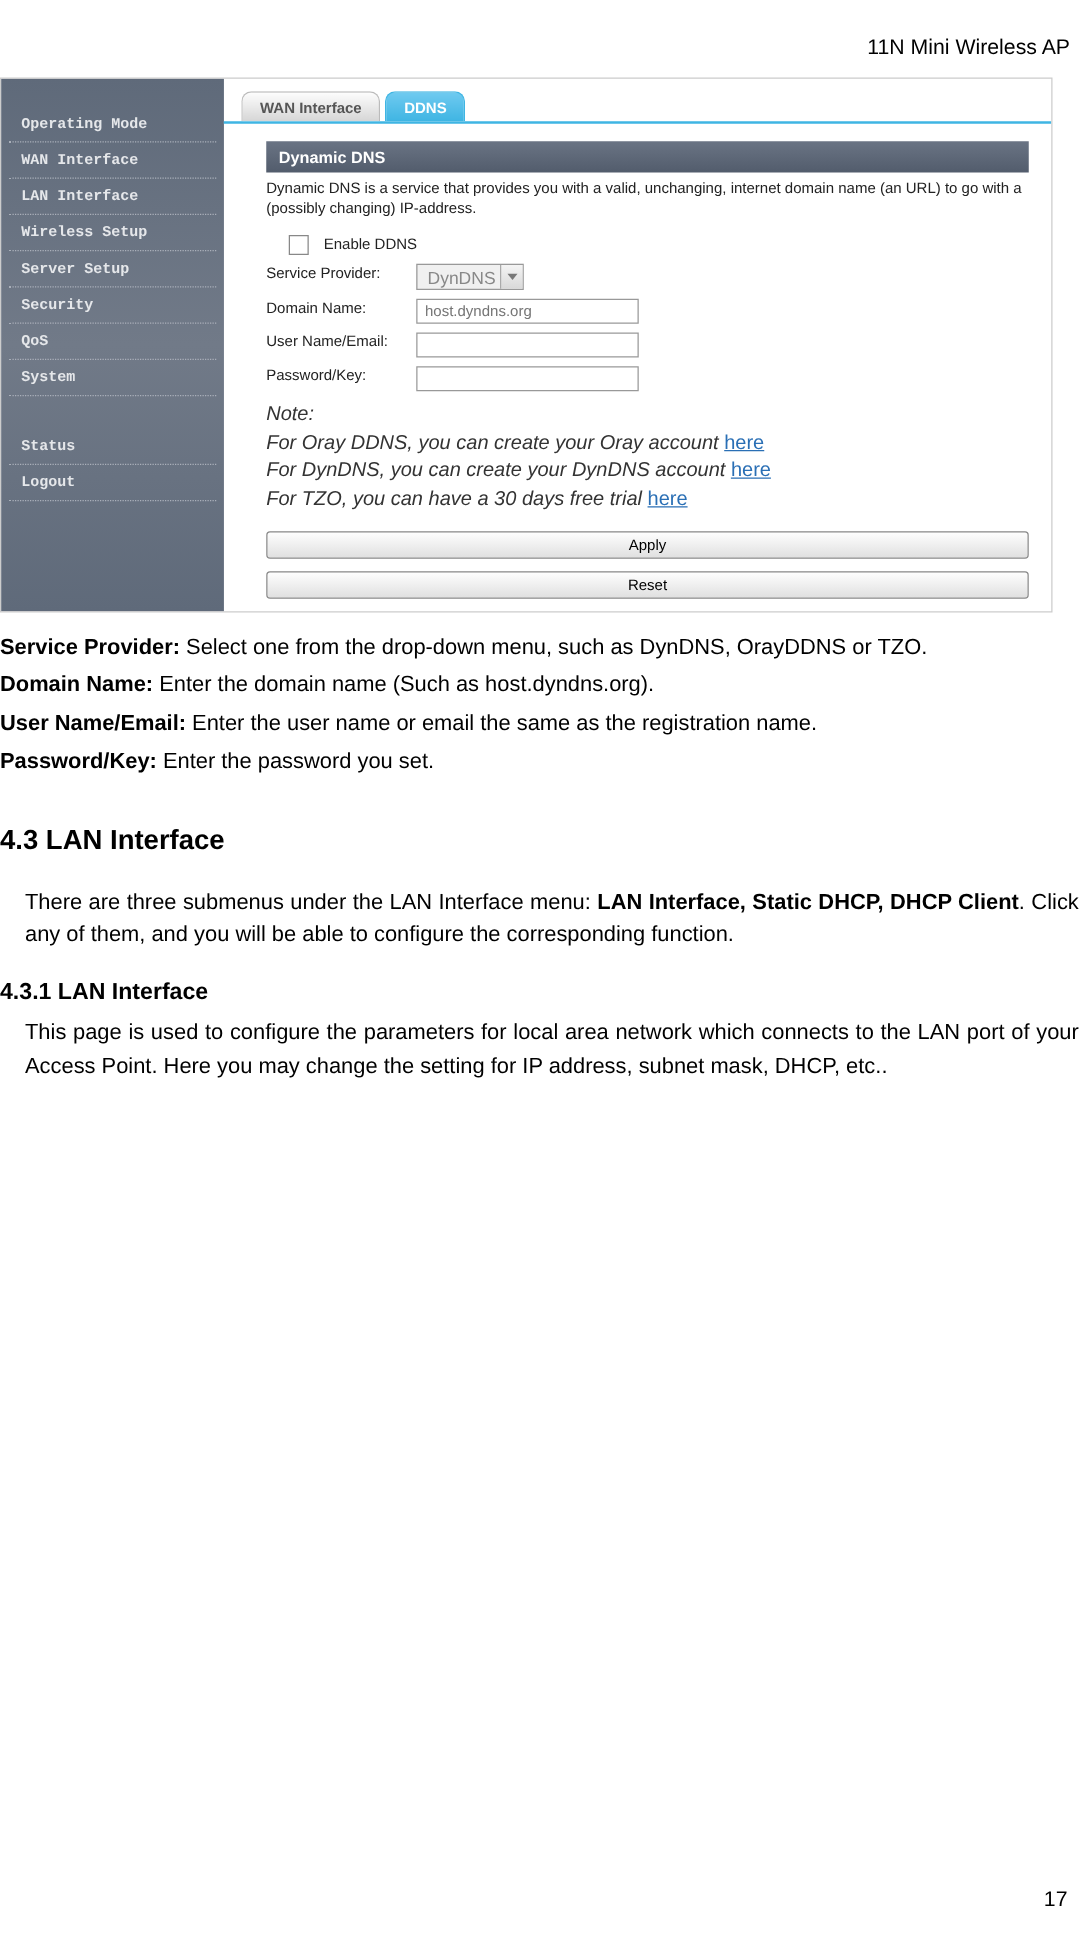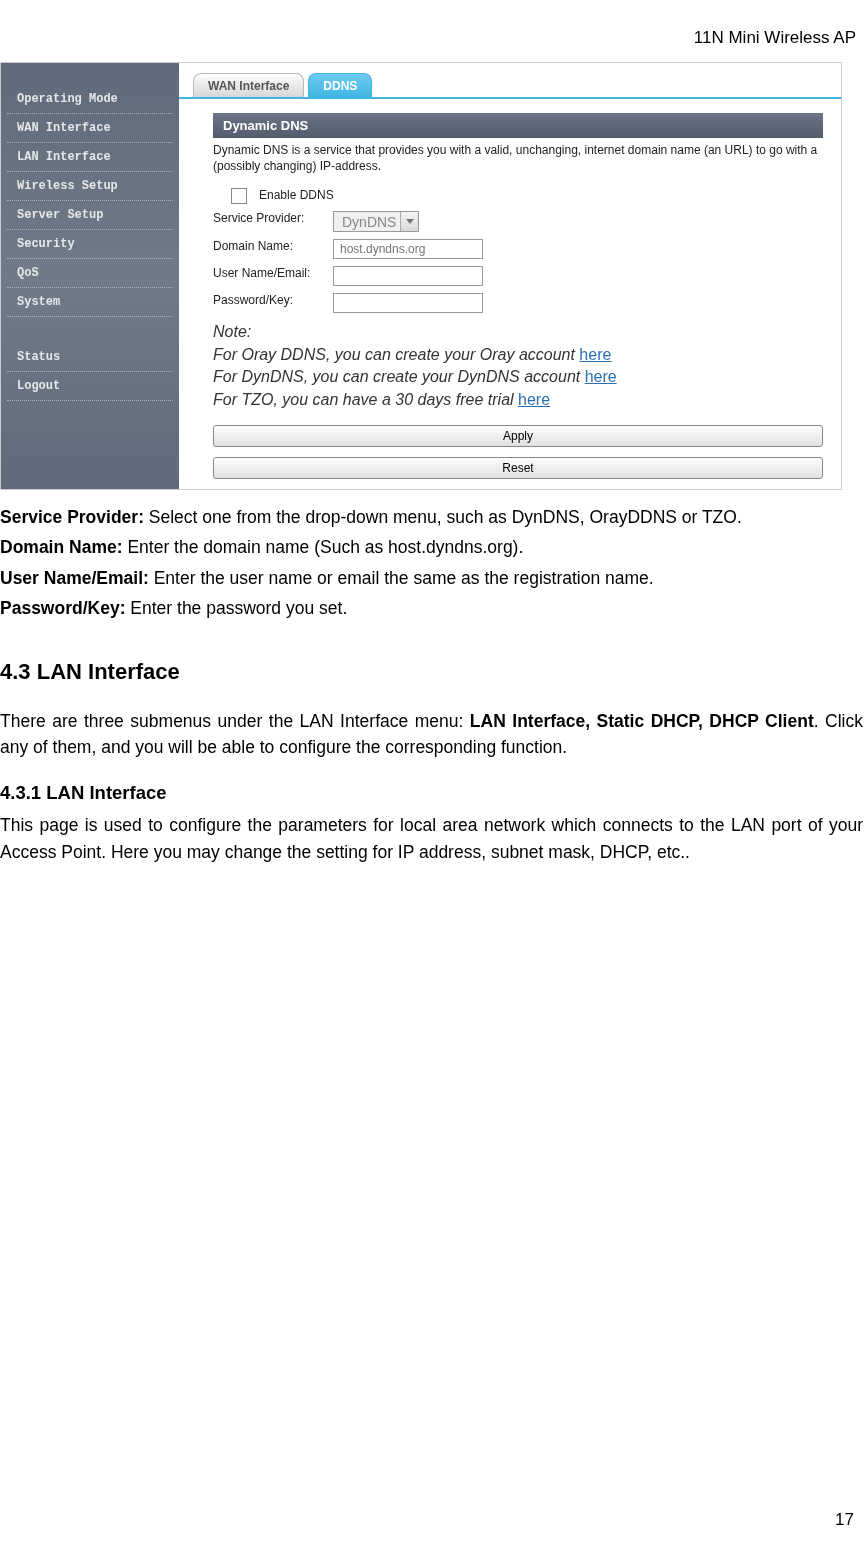--- a/index.html
+++ b/index.html
@@ -133,21 +133,21 @@
   .form-select .sel-btn {
     width: 18px; height: 100%;
     background: linear-gradient(#f4f4f4,#d9d9d9);
     border-left: 1px solid #aaa;
     display: flex; align-items: center; justify-content: center;
   }
   .chev { width:0;height:0;border-left:4px solid transparent;border-right:4px solid transparent;border-top:5px solid #777; }
   .form-input {
     border: 1px solid #999;
     height: 20px;
-    width: 150px;
+    width: 178px;
     padding: 0 6px;
     font-size: 12px;
     color: #999;
     background: #fff;
   }
   .note-block {
     font-style: italic;
     color: #333;
     font-size: 16px;
     margin-top: 8px;
@@ -183,21 +183,21 @@
     font-size: 22px;
     font-weight: bold;
     margin: 34px 0 20px 0;
   }
   .h431 {
     font-size: 18.5px;
     font-weight: bold;
     margin: 18px 0 6px 0;
   }
   .para { margin-bottom: 2px; text-align: justify; }
-  .para.justify { text-align: justify; text-justify: inter-word; }
+  .para.justify { text-align: justify; text-justify: inter-word; margin-left: 20px; }
   .page-num {
     position: absolute;
     bottom: 22px;
     right: 10px;
     font-size: 17px;
   }
 </style>
 </head>
 <body>
 <div class="page">

